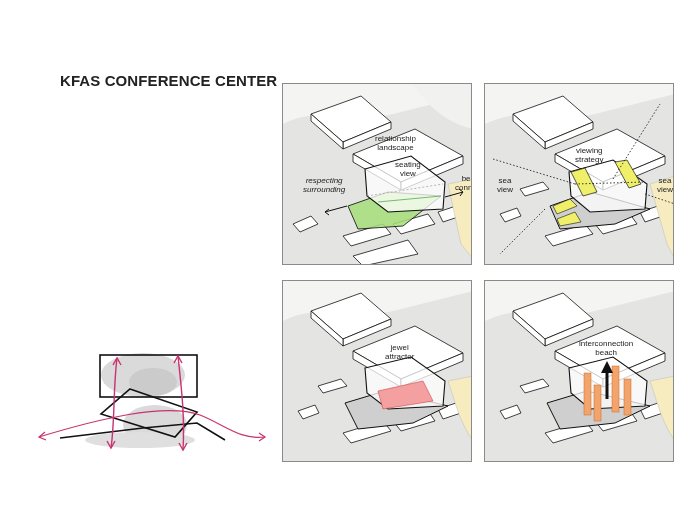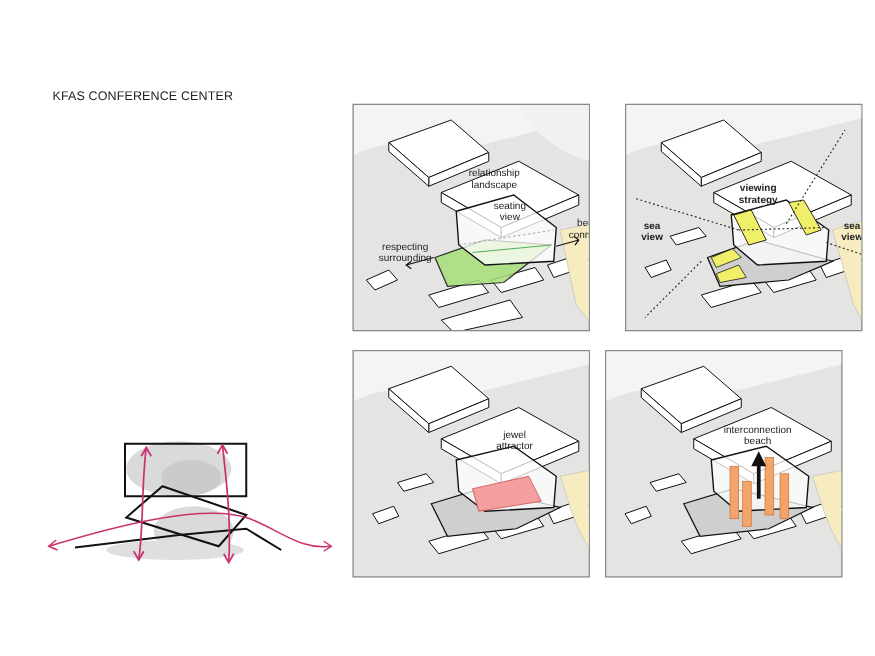--- a/index.html
+++ b/index.html
@@ -1,17 +1,17 @@
 <!DOCTYPE html>
 <html><head>
 <meta charset="utf-8">
 <style>
   html, body { margin:0; padding:0; background:#ffffff; }
   body { width:700px; height:525px; position:relative; overflow:hidden; font-family:"Liberation Sans", sans-serif; }
-  .title { position:absolute; left:42px; top:72px; font-size:10px; color:#222; letter-spacing:0.1px; }
+  .title { position:absolute; left:60px; top:72px; font-size:15px; color:#222; letter-spacing:0.1px;font-weight:bold; }
   .panel { position:absolute; width:190px; height:182px; border:1px solid #8a8a8a; background:#e4e4e2; overflow:hidden; box-sizing:border-box; }
   .panel svg { position:absolute; left:0; top:0; }
   .label { position:absolute; font-size:8px; color:#222; text-align:center; line-height:9px; }
   .concept { position:absolute; left:25px; top:340px; }
 </style>
 </head>
 <body>
 
 <div class="title">KFAS CONFERENCE CENTER</div>
 
@@ -64,25 +64,25 @@
     <polyline points="46,125 42,128 46,131" fill="none" stroke="#111" stroke-width="1"></polyline>
     <line x1="162" y1="113" x2="180" y2="108" stroke="#111" stroke-width="1"></line>
     <polyline points="176,105 180,108 177,112" fill="none" stroke="#111" stroke-width="1"></polyline>
   </svg>
   <div class="label" style="left:92px; top:50px; white-space:pre;">relationship
 landscape</div>
   <div class="label" style="left:112px; top:76px; white-space:pre;">seating
 view</div>
   <div class="label" style="left:172px; top:90px; white-space:pre;">beach
 connector</div>
-  <div class="label" style="left:20px; top:109px; white-space:pre;">respecting
+  <div class="label" style="left:20px; top:92px; white-space:pre;font-style:italic;">respecting
 surrounding</div>
 </div>
 
-<div class="panel" style="left:500px; top:83px;font-weight:bold;">
+<div class="panel" style="left:484px; top:83px;">
   <svg width="190" height="182" viewBox="0 0 190 182">
     <path d="M0,40 C40,20 70,40 110,30 L190,10 L190,0 L0,0 Z" fill="#f4f4f2"></path>
     <g fill="#fff" stroke="#111" stroke-width="0.8">
       <polygon points="28,30 78,12 108,38 60,58"></polygon>
       <polygon points="60,58 108,38 108,45 60,65"></polygon>
       <polygon points="28,30 60,58 60,65 28,37"></polygon>
       <polygon points="70,70 132,45 180,72 118,98"></polygon>
       <polygon points="70,70 118,98 118,106 70,78"></polygon>
       <polygon points="118,98 180,72 180,80 118,106"></polygon>
       <polygon points="35,105 58,98 64,105 40,112"></polygon>
@@ -128,21 +128,21 @@
       <polygon points="15,130 32,124 36,132 20,138"></polygon>
       <polygon points="60,152 100,140 108,150 68,162"></polygon>
       <polygon points="110,140 145,130 152,140 118,150"></polygon>
       <polygon points="155,128 185,118 190,128 160,138"></polygon>
     </g>
     <path d="M165,100 C172,120 176,140 190,160 L190,95 Z" fill="#f7ecc0" stroke="#bbb" stroke-width="0.5"></path>
     <polygon points="62,122 102,110 165,125 130,142 75,148" fill="#cfcfcf" stroke="#111" stroke-width="1"></polygon>
     <polygon points="82,87 128,76 162,100 160,125 105,128 84,112" fill="#fff" fill-opacity="0.75" stroke="#111" stroke-width="1.1"></polygon>
     <polygon points="95,110 140,100 150,120 100,128" fill="#f4a0a0" stroke="#c44" stroke-width="0.6"></polygon>
   </svg>
-  <div class="label" style="left:114px; top:62px; white-space:pre;">jewel
+  <div class="label" style="left:102px; top:62px; white-space:pre;">jewel
 attractor</div>
 </div>
 
 <div class="panel" style="left:484px; top:280px;">
   <svg width="190" height="182" viewBox="0 0 190 182">
     <path d="M0,40 C40,20 70,40 110,30 L190,10 L190,0 L0,0 Z" fill="#f4f4f2"></path>
     <g fill="#fff" stroke="#111" stroke-width="0.8">
       <polygon points="28,30 78,12 108,38 60,58"></polygon>
       <polygon points="60,58 108,38 108,45 60,65"></polygon>
       <polygon points="28,30 60,58 60,65 28,37"></polygon>

